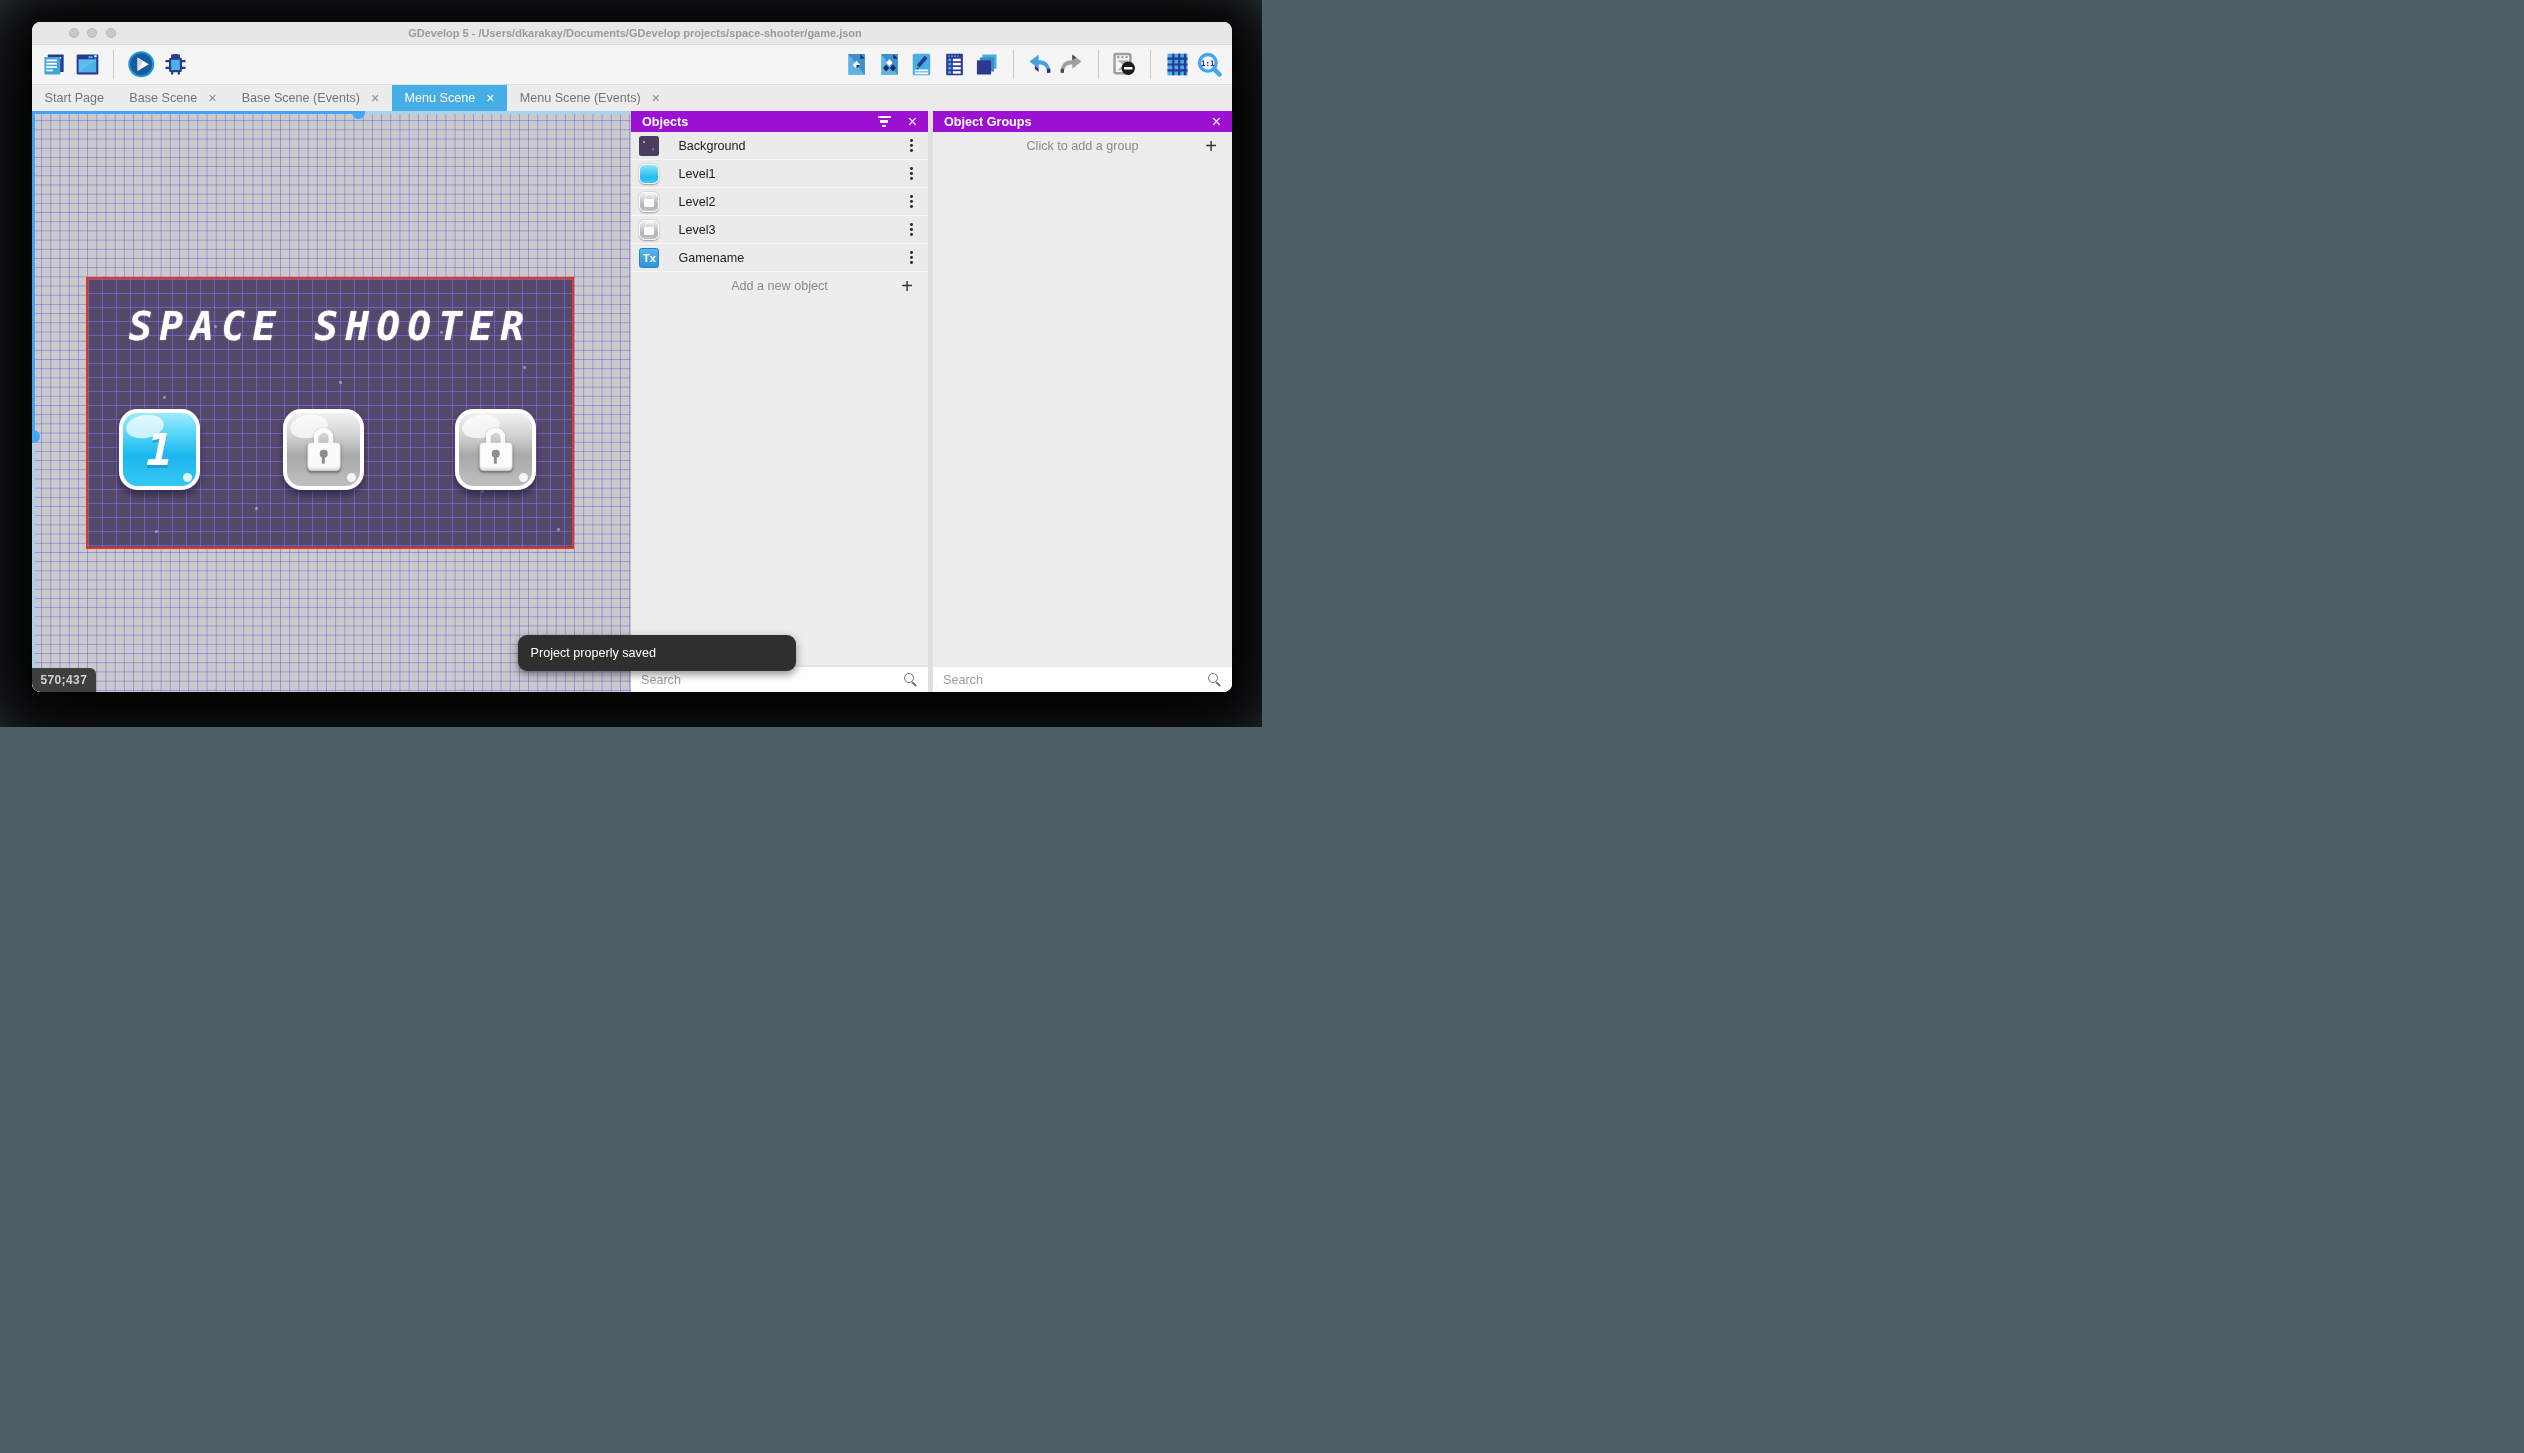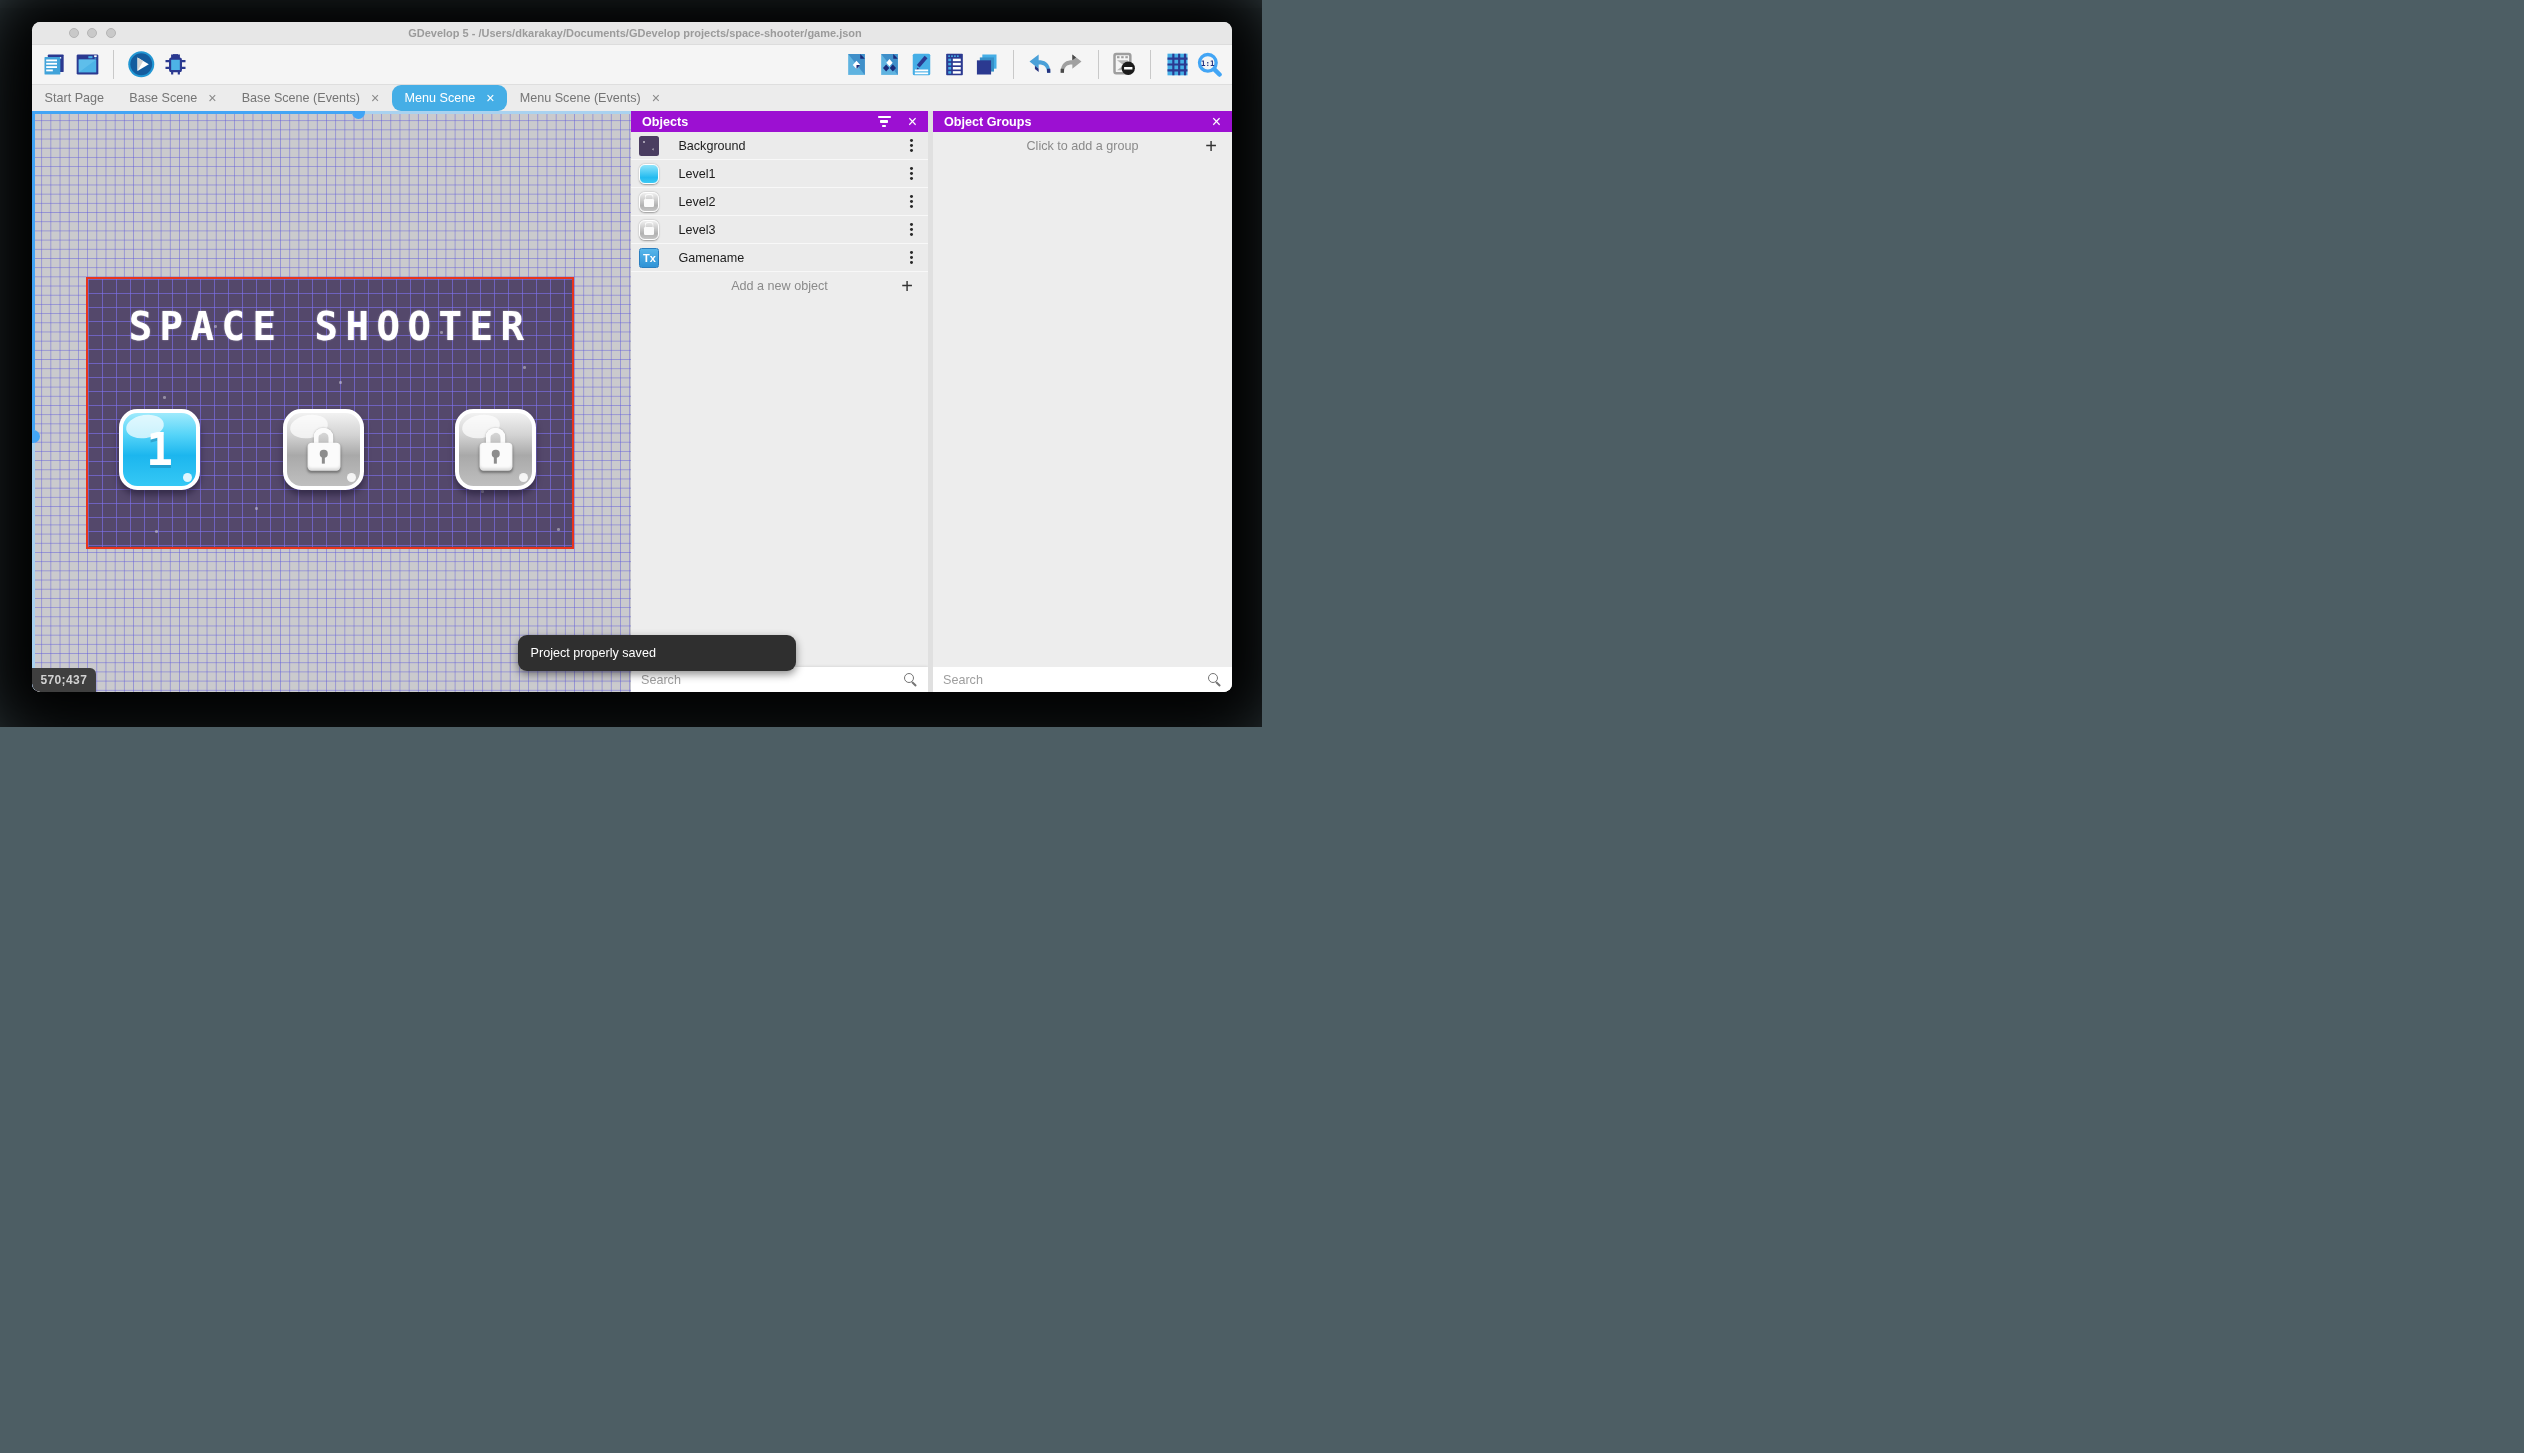--- a/index.html
+++ b/index.html
@@ -28,21 +28,21 @@
     display:flex; align-items:center; padding:0 10px; }
   .tb-group { display:flex; align-items:center; gap:7.5px; }
   .tb-spacer { flex:1; }
   .tb-sep { width:0.8px; height:28.5px; background:#c9c9c9; margin:0 5.9px; }
   .tb-icon { width:25px; height:25px; display:block; cursor:pointer; }
   .tb-icon.big { width:28.5px; height:28.5px; }
   
   .tabbar { flex:0 0 27px; background:#ececec; border-top:0.8px solid #dedede; display:flex; }
   .tab { display:flex; align-items:center; gap:11px; padding:0 12.6px; font-size:12.6px; color:#757575; cursor:pointer; }
   .tab .close { font-size:14.2px; color:#8a8a8a; line-height:1; }
-  .tab.active { background:#45aee6; color:#fff;border-radius:9px; }
+  .tab.active { background:#45aee6; color:#fff; }
   .tab.active .close { color:#fff; }
   
   .content { flex:1; display:flex; position:relative; min-height:0; }
   
   .canvas {
     flex:0 0 599px; position:relative; overflow:hidden;
     background-color:#cacacd;
     background-image:
       linear-gradient(to right, rgba(97,92,218,0.5) 1.3px, transparent 1.3px),
       linear-gradient(to bottom, rgba(97,92,218,0.5) 1.3px, transparent 1.3px);
@@ -56,20 +56,21 @@
   .vscroll-thumb { position:absolute; left:0; top:319px; width:7.5px; height:12.6px; border-radius:0 6.7px 6.7px 0; background:#42a5f5; }
   
   .scene {
     position:absolute; left:54px; top:166px; width:488px; height:272px;
     border:2.5px solid #e8341c;
     background-color:#54486b;
     background-image:
       linear-gradient(to right, rgba(126,114,238,0.62) 1.3px, transparent 1.3px),
       linear-gradient(to bottom, rgba(126,114,238,0.62) 1.3px, transparent 1.3px);
     background-size:14px 14px;
+    font-style:italic;
   }
   .scene-title {
     position:absolute; left:0; right:0; top:25px; text-align:center;
     font-family:"DejaVu Sans Mono", monospace; font-weight:700;
     font-size:39px; letter-spacing:7.5px; color:#ffffff;
     text-shadow:0 0 1.7px rgba(255,255,255,.55);
   }
   .star { position:absolute; width:2.5px; height:2.5px; border-radius:50%; background:rgba(255,255,255,.38); }
   .sbtn {
     position:absolute; top:130px; width:81px; height:81px; border-radius:18.4px;

